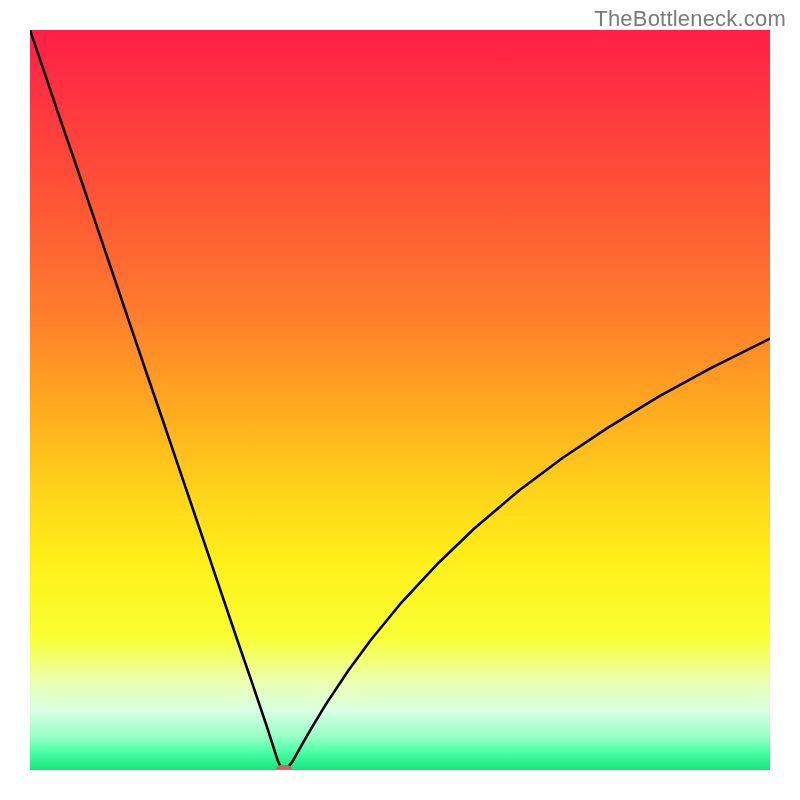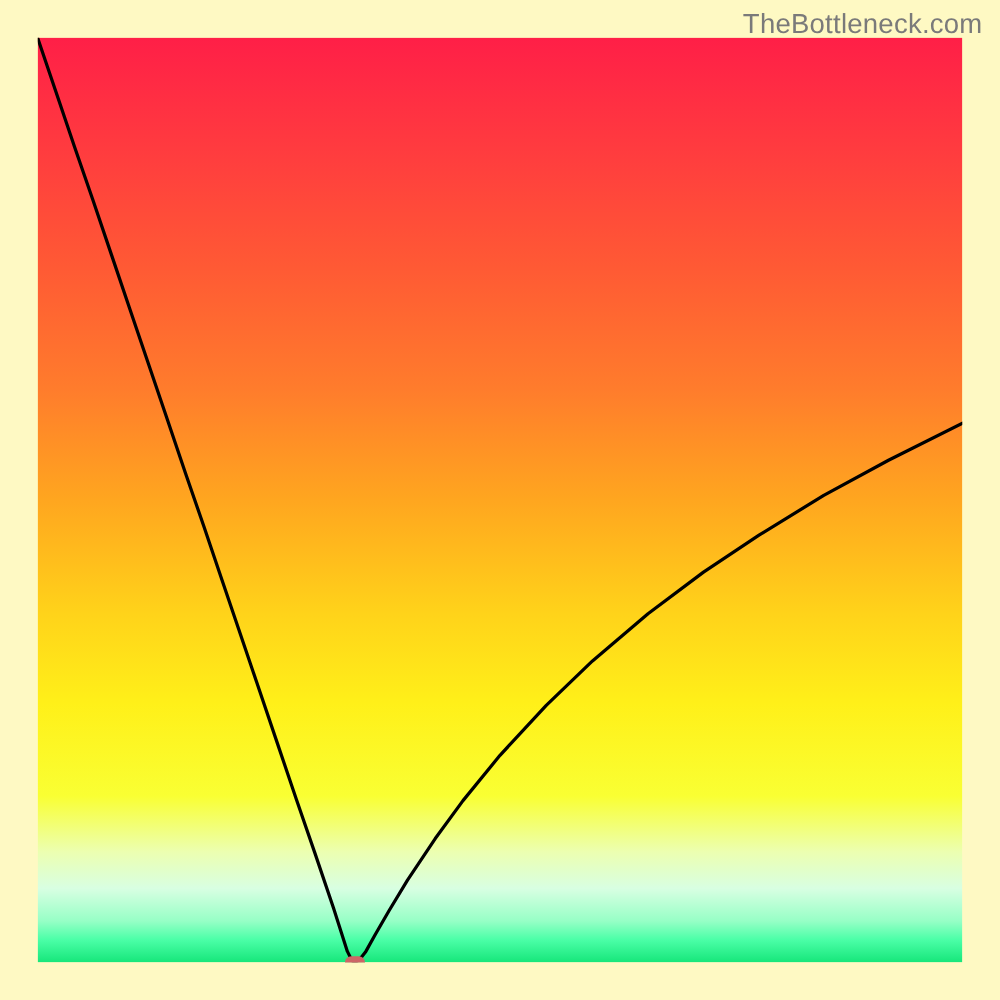--- a/index.html
+++ b/index.html
@@ -8,21 +8,21 @@
     width: 800px;
     height: 800px;
     background: #000;
     overflow: hidden;
     font-family: Arial, Helvetica, sans-serif;
   }
   .frame {
     position: relative;
     width: 800px;
     height: 800px;
-    background: #fef9c3;
+    background: #ffffff;
   }
   .plot-area {
     position: absolute;
     left: 30px;
     top: 30px;
     width: 740px;
     height: 740px;
     overflow: hidden;
   }
   .gradient {

